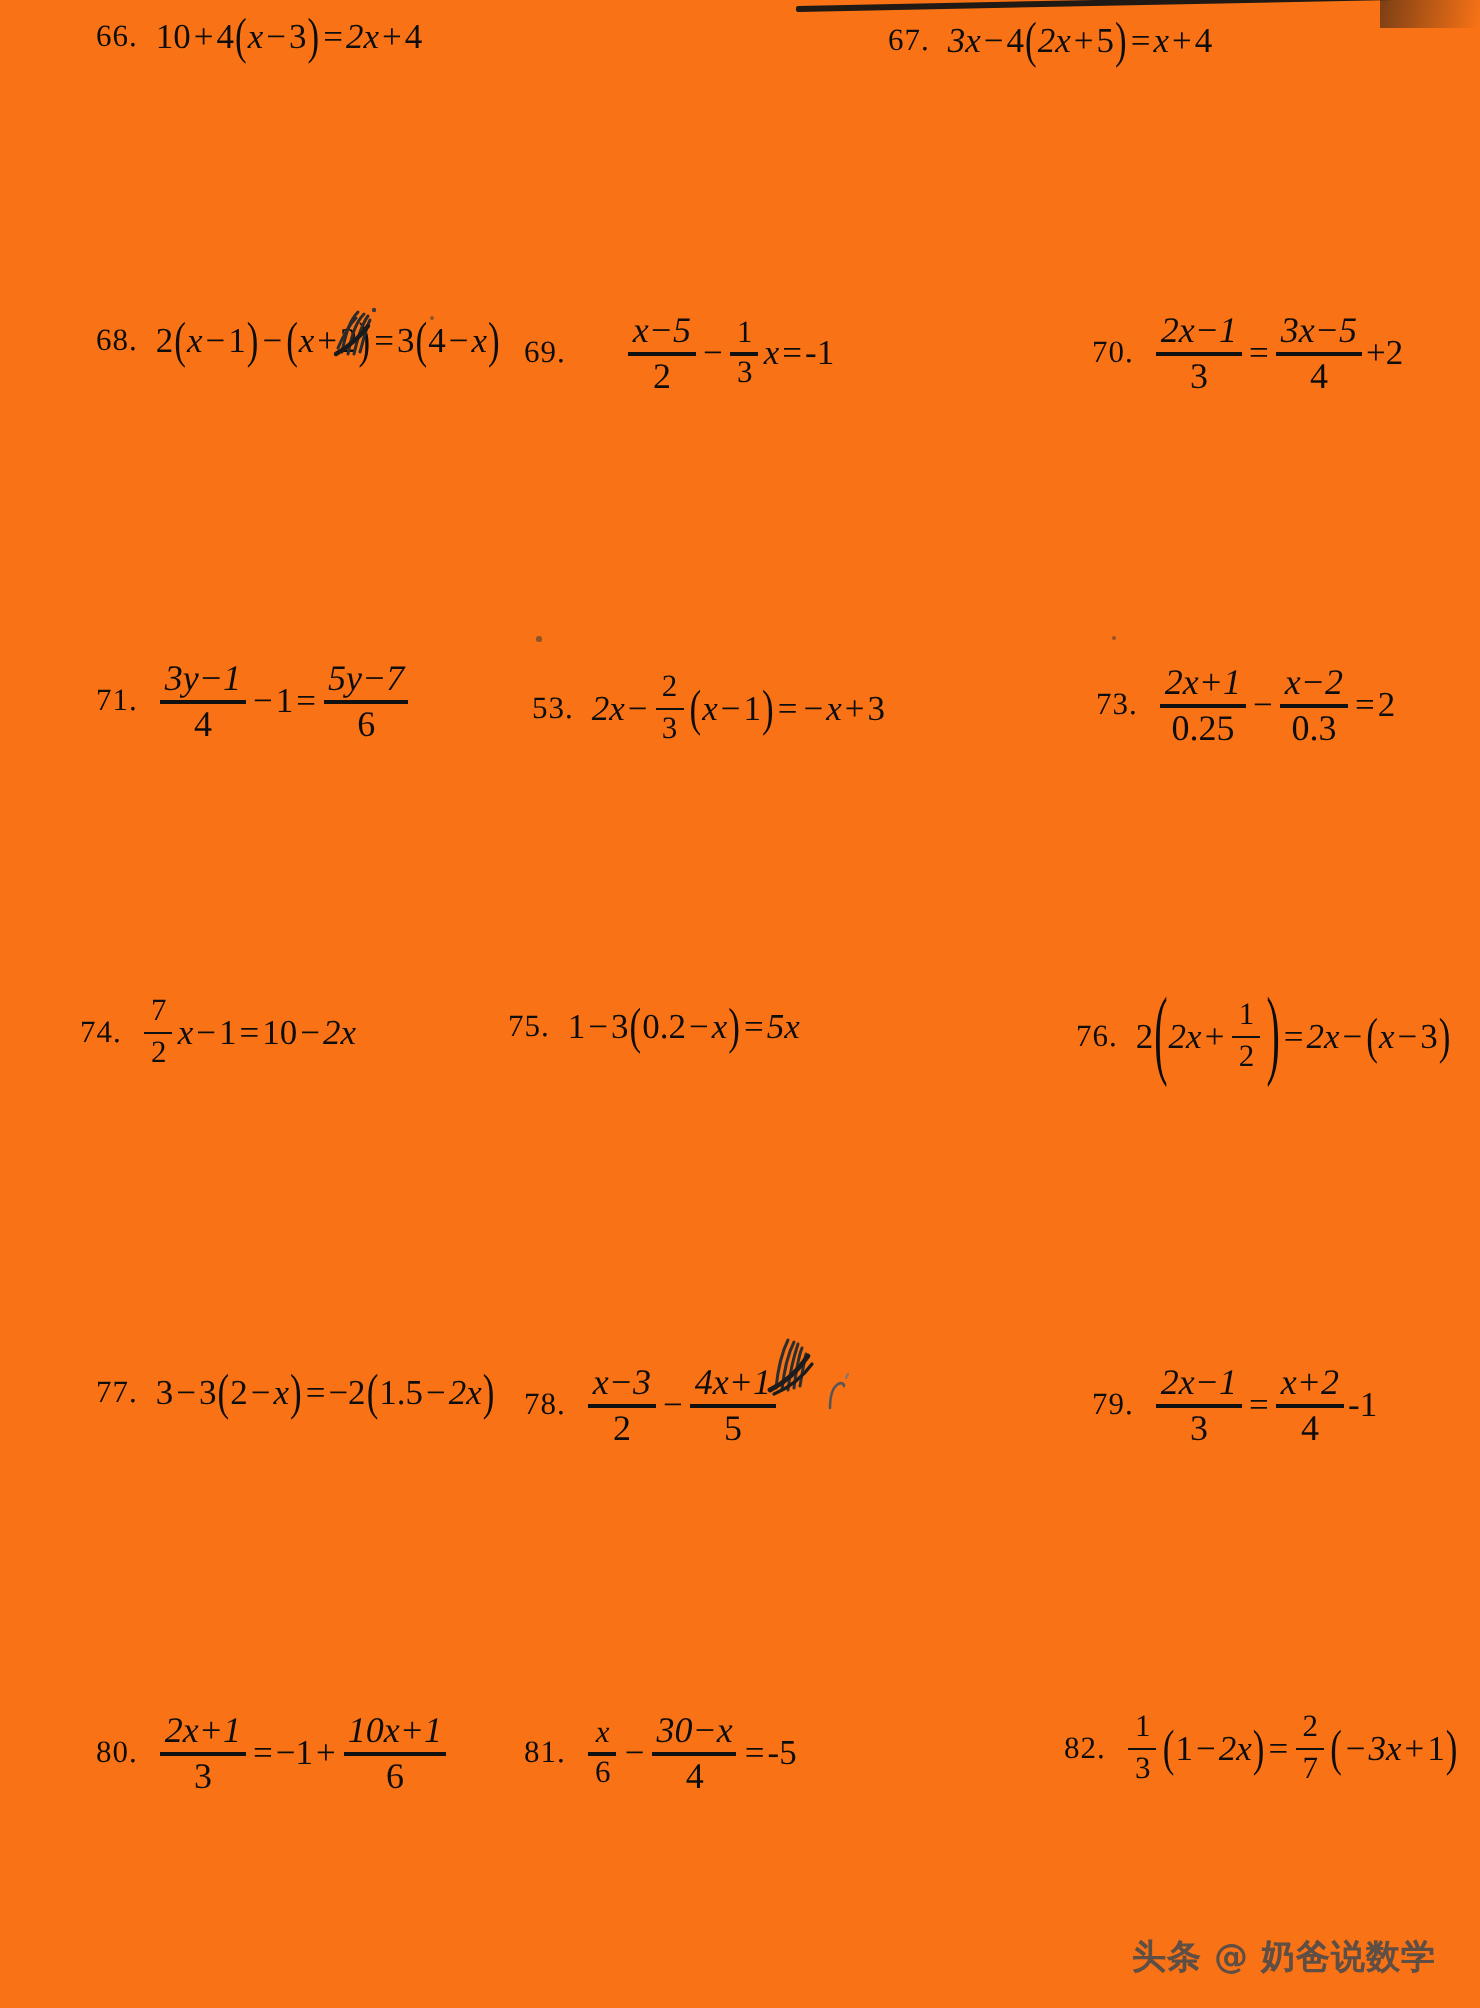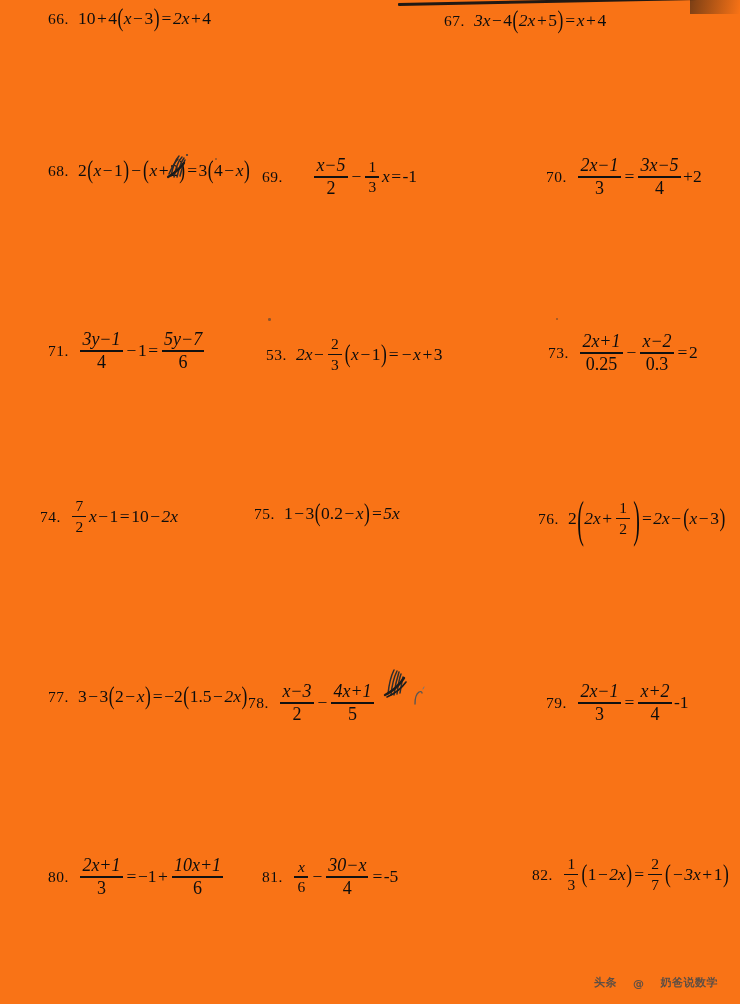--- a/index.html
+++ b/index.html
@@ -116,24 +116,24 @@
     pointer-events: none;
   }
   .smudge svg { display: block; }
 
   
   .watermark {
     position: absolute;
     right: 22px;
     bottom: 14px;
     display: flex;
-    align-items: flex-end;
-    gap: 16px;
+    align-items: center;
+    gap: 6px;
     font-family: "DejaVu Sans", sans-serif;
-    font-size: 11px;
+    font-size: 17px;
     font-weight: 700;
     color: #4a4a4a;
     opacity: .88;
     letter-spacing: .5px;
   }
 </style>
 </head>
 <body>
 
 <div id="page">
@@ -390,21 +390,21 @@
       <span class="op">=</span>
       <span>−2</span>
       <span class="paren">(</span>
       <span>1.5</span>
       <span class="op">−</span>
       <span class="v">2x</span>
       <span class="paren">)</span>
     </span>
   </div>
 
-  <div class="prob" style="left:248px;top:682px;">
+  <div class="prob" style="left:262px;top:682px;">
     <span class="pnum">78.</span>
     <span class="expr">
       <span class="frac">
         <span class="num v">x−3</span>
         <span class="bar"></span>
         <span class="den">2</span>
       </span>
       <span class="op">−</span>
       <span class="frac">
         <span class="num v">4x+1</span>

